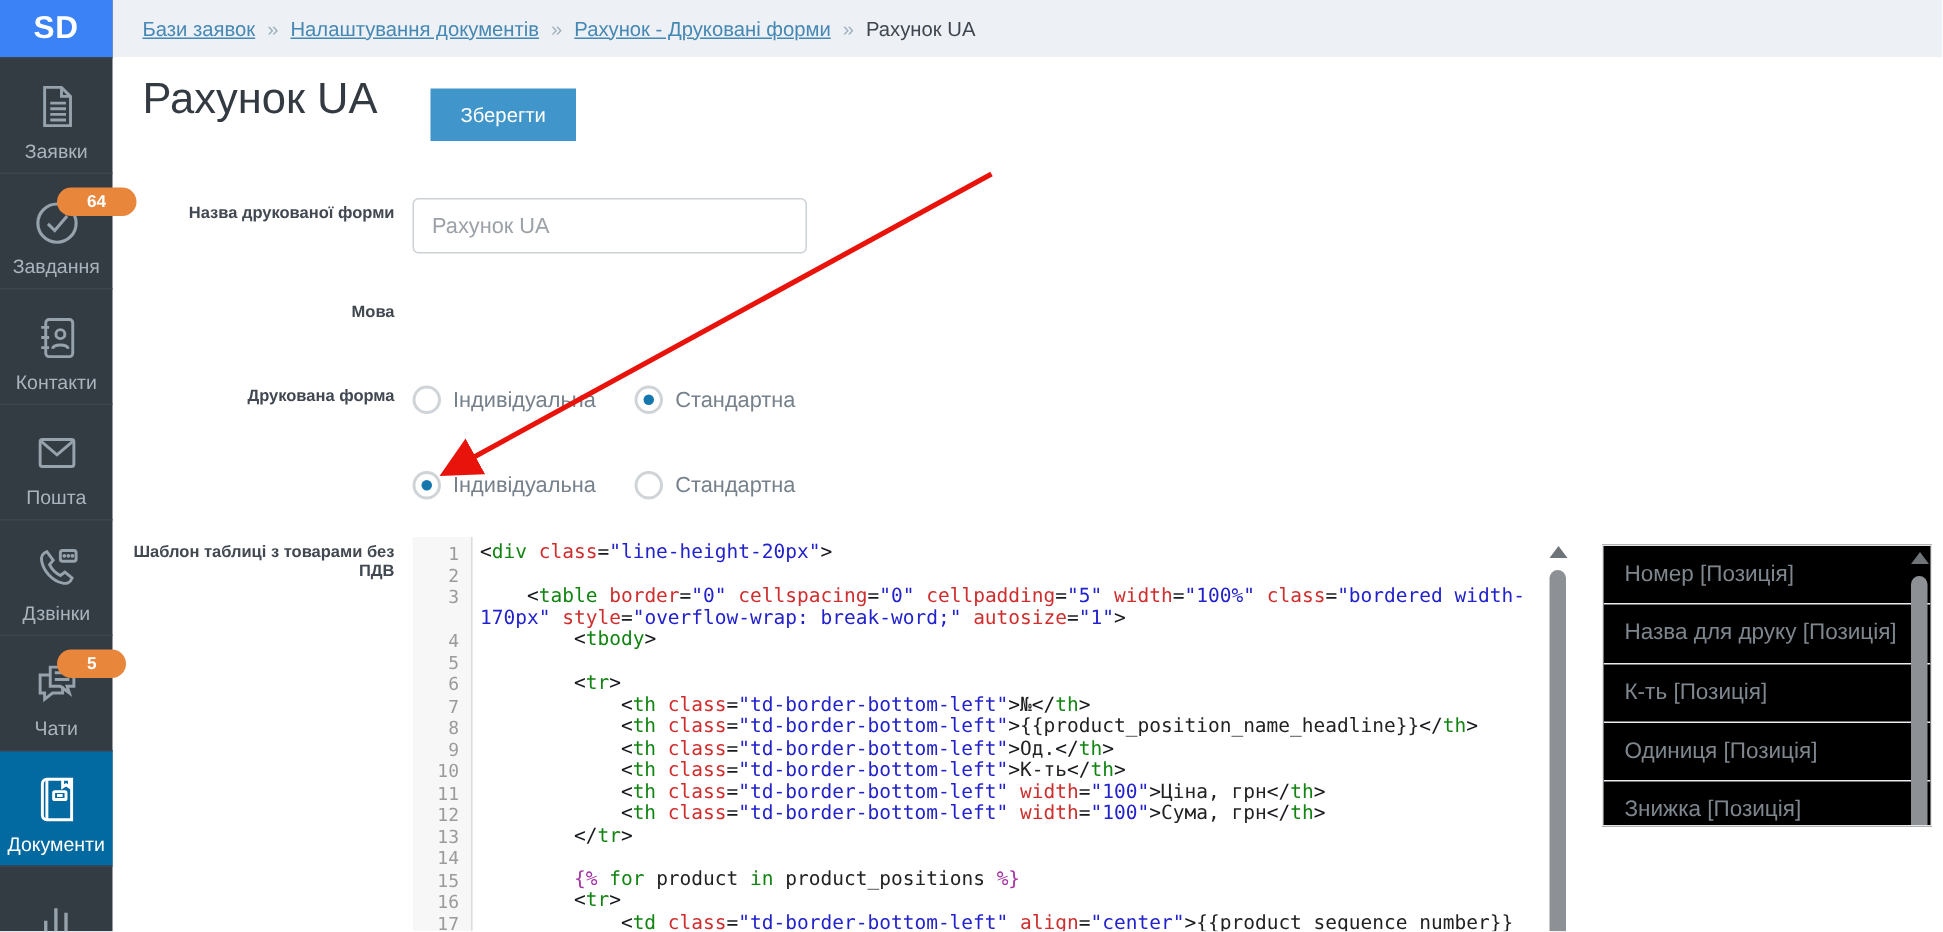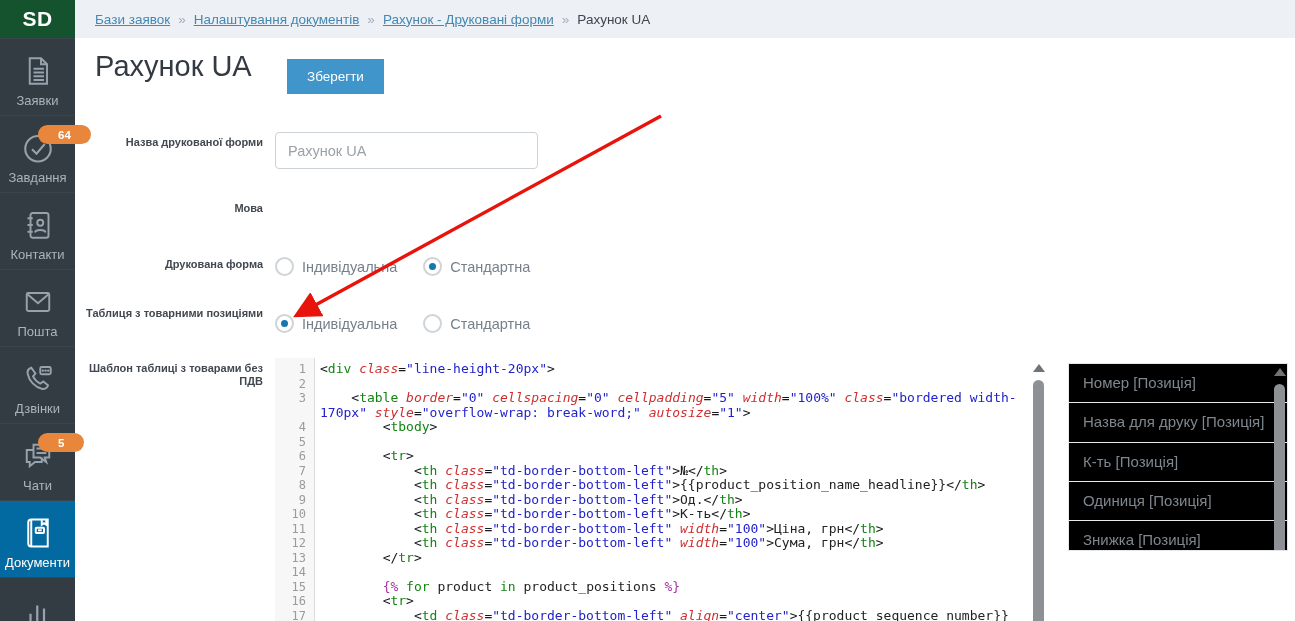--- a/index.html
+++ b/index.html
@@ -2,21 +2,21 @@
 <html><head>
 <meta charset="utf-8">
 <style>
   * { margin:0; padding:0; box-sizing:border-box; }
   html,body { background:#fff; }
   body { font-family:"Liberation Sans", sans-serif; }
   #screen { position:relative; width:1295px; height:621px; overflow:hidden; background:#fff; }
 
   
   #sidebar { position:absolute; left:0; top:0; width:75px; height:621px; background:#333b43; z-index:5; }
-  #logo { height:38px; background:#14532d; color:#fff; font-size:21px; font-weight:bold;
+  #logo { height:38px; background:#3b82f6; color:#fff; font-size:21px; font-weight:bold;
           display:flex; align-items:center; justify-content:center; letter-spacing:.5px; }
   .sb-item { position:relative; height:77px; border-top:1px solid #3c444d;
              display:flex; flex-direction:column; align-items:center; justify-content:flex-start;
              padding-top:14px; color:#a9b4bd; cursor:pointer; }
   .sb-item .icn { width:36px; height:36px; color:#96a2ac; }
   .sb-item .icn svg { width:36px; height:36px; display:block; }
   .sb-item .lbl { font-size:13px; margin-top:4px; white-space:nowrap; }
   .sb-item.active { background:#0369a1; color:#fff; }
   .sb-item.active .icn { color:#fff; }
   .badge { position:absolute; top:9px; left:38px; min-width:24px; height:19px; padding:0 20px;
@@ -57,21 +57,21 @@
 
   
   #editor { position:absolute; left:200px; top:320px; width:774px; height:263px; overflow:hidden; background:#fff; }
   #gutter-bg { position:absolute; left:0; top:0; bottom:0; width:40px; background:#f7f7f7; border-right:1px solid #dcdcdc; }
   #code-lines { position:relative; padding-top:4px; }
   .crow { display:flex; min-height:14.5px; }
   .crow .ln { width:40px; flex:none; text-align:right; padding-right:9px;
               font:12px/14.5px "DejaVu Sans Mono", monospace; color:#9b9b9b; }
   .crow .cd { flex:1; font:13px/14.5px "DejaVu Sans Mono", monospace; white-space:pre-wrap;
               word-break:break-word; padding-left:5px; padding-right:20px; color:#222; }
-  .tok-p { color:#15181c; } .tok-t { color:#128412; } .tok-a { color:#cf2e2e;font-style:italic; }
+  .tok-p { color:#15181c; } .tok-t { color:#128412; } .tok-a { color:#cf2e2e; }
   .tok-s { color:#2222cc; } .tok-k { color:#128412; } .tok-d { color:#a431a4; } .tok-x { color:#222; }
   .vtrack { position:absolute; top:4px; bottom:0; width:13px; }
   #editor .vtrack { right:4px; }
   .sb-up { width:0; height:0; border-left:6px solid transparent; border-right:6px solid transparent;
            border-bottom:8px solid #6e7478; margin:2px auto 0 auto; }
   .sb-thumb { position:absolute; top:18px; left:1px; width:11px; height:420px; border-radius:6px; background:#8d9196; }
 
   
   #var-panel { position:absolute; left:993px; top:325px; width:220px; height:188px; overflow:hidden;
                background:#000000; border:1px solid #e4e6e9; }
@@ -199,21 +199,20 @@
         <span class="radio-opt">
           <span class="radio"></span>
           <span class="rlbl">Індивідуальна</span>
         </span>
         <span class="radio-opt">
           <span class="radio checked"></span>
           <span class="rlbl">Стандартна</span>
         </span>
       </div>
 
-    <div class="frm-label" style="top:269px;">Таблиця з товарними позиціями</div>
     <div class="radio-row" style="top:276px;" id="product-table-radios">
         <span class="radio-opt">
           <span class="radio checked"></span>
           <span class="rlbl">Індивідуальна</span>
         </span>
         <span class="radio-opt">
           <span class="radio"></span>
           <span class="rlbl">Стандартна</span>
         </span>
       </div>

